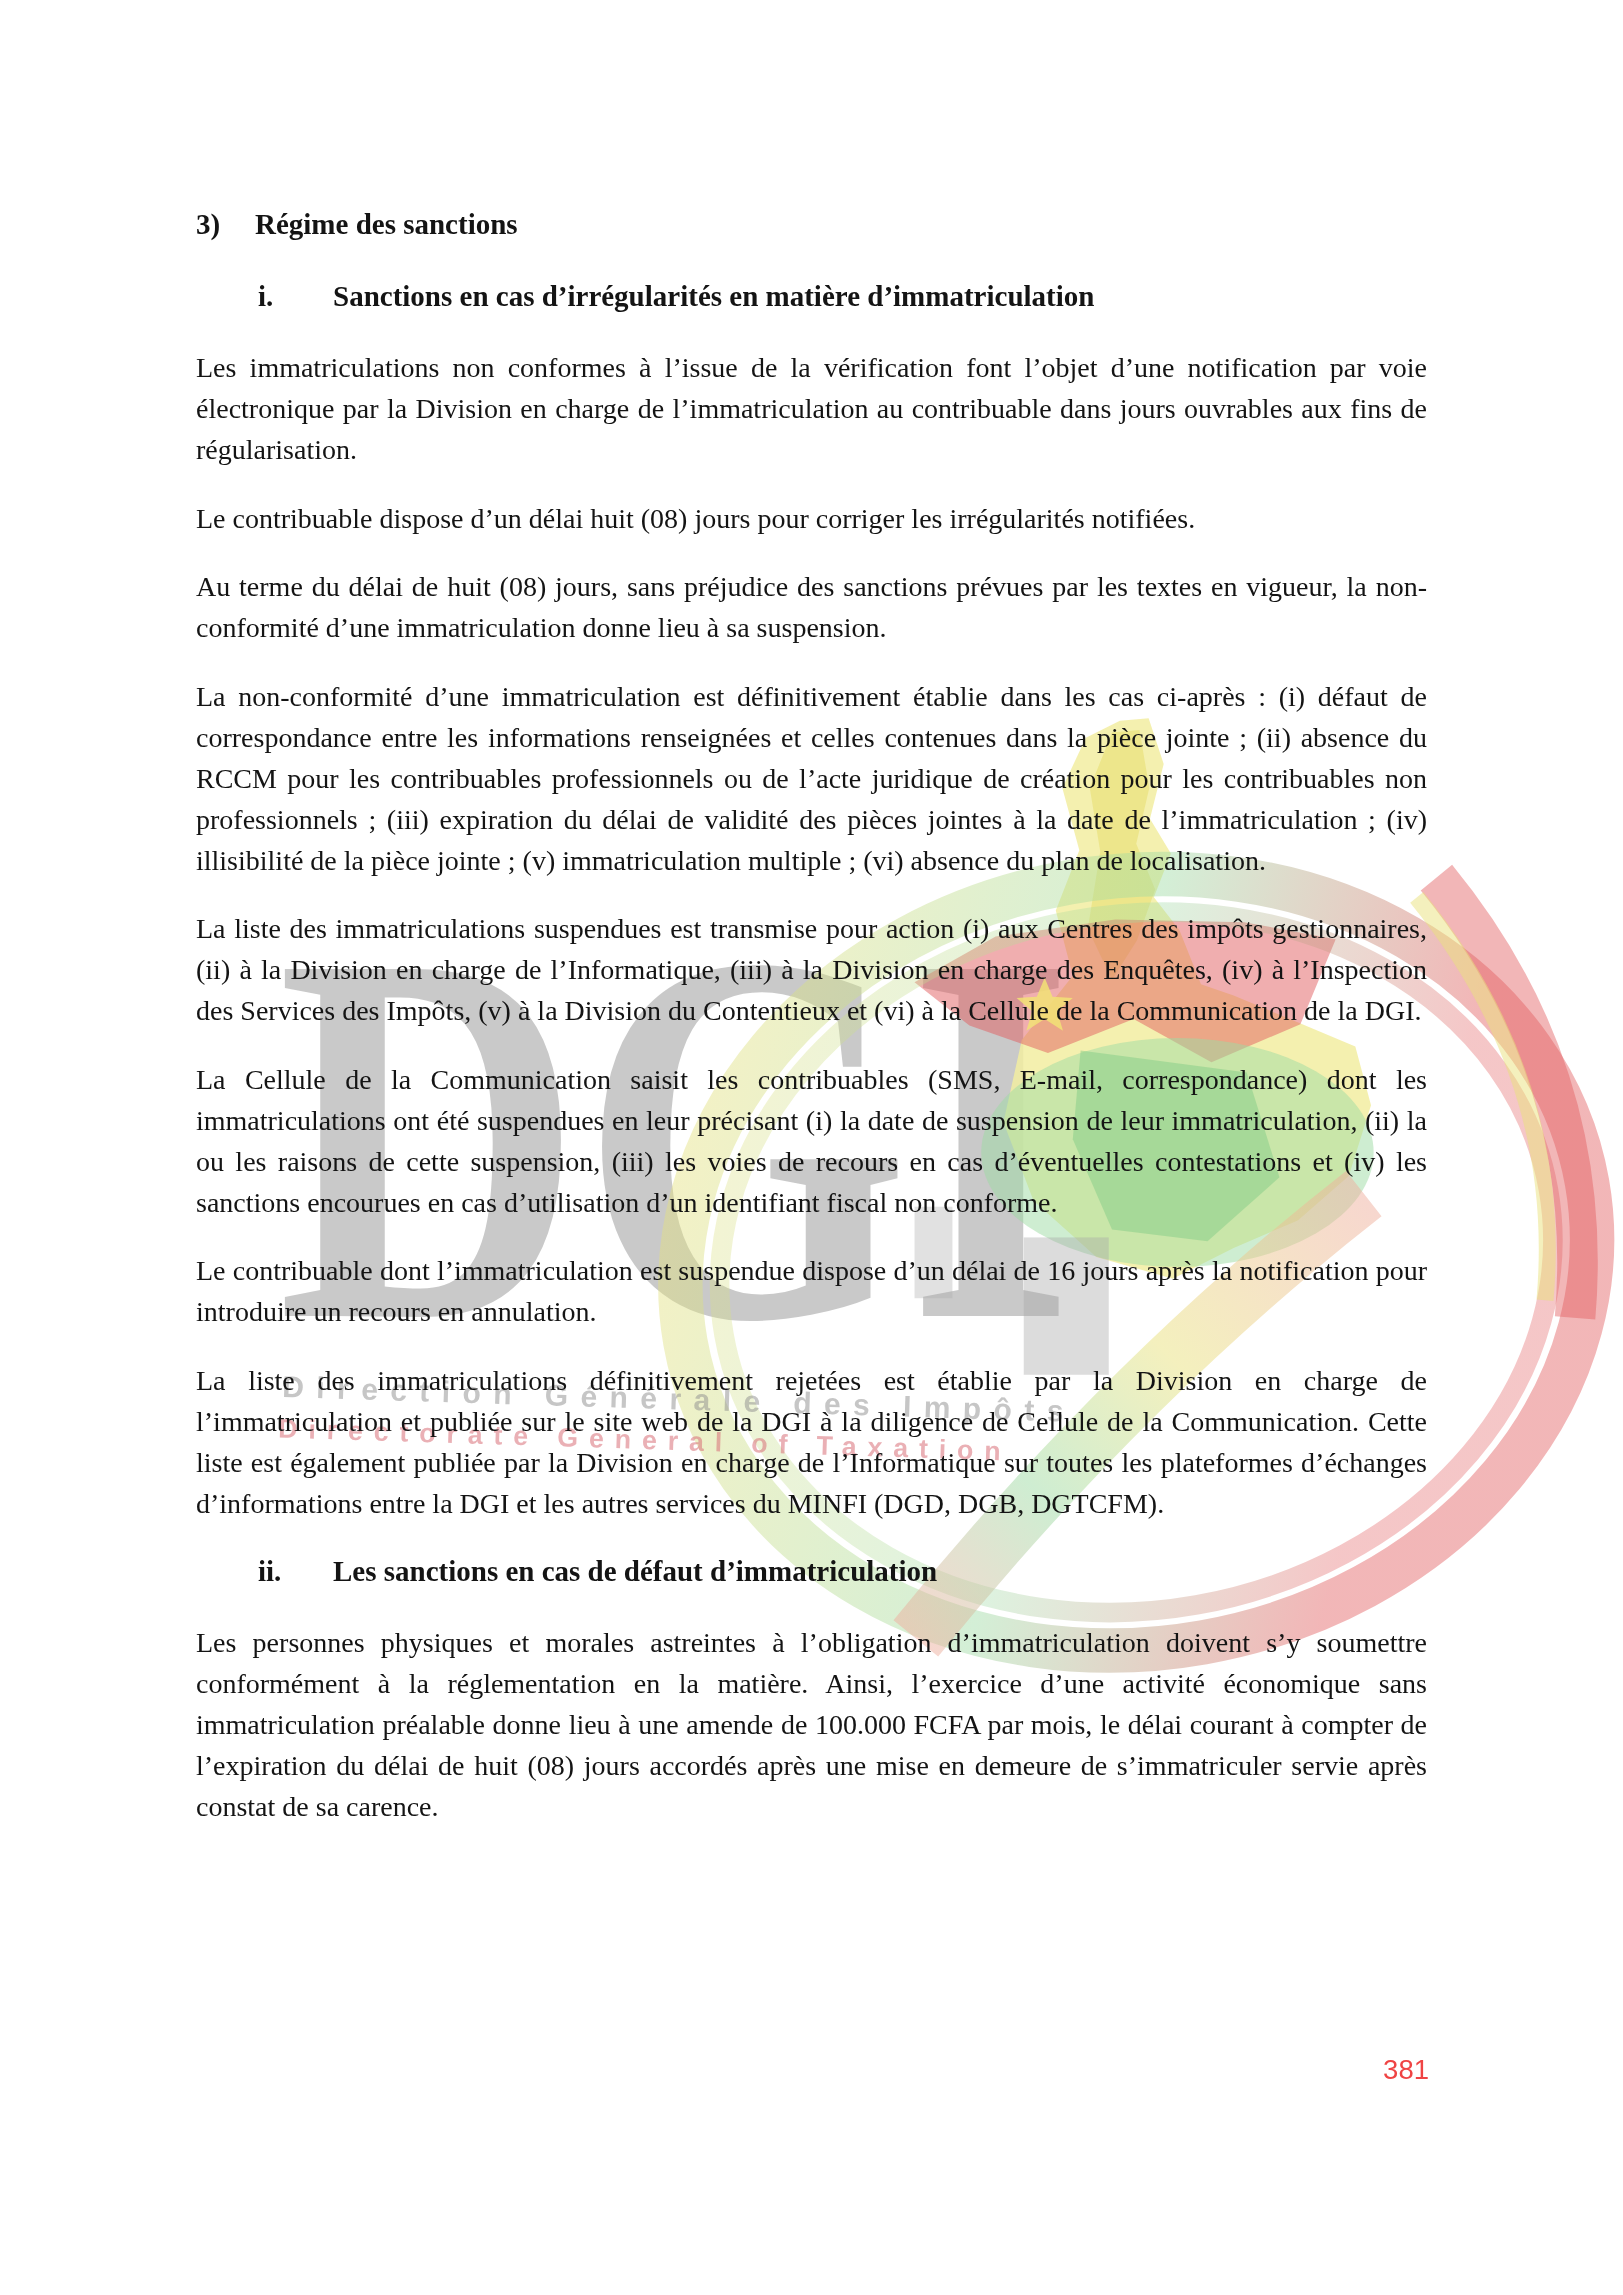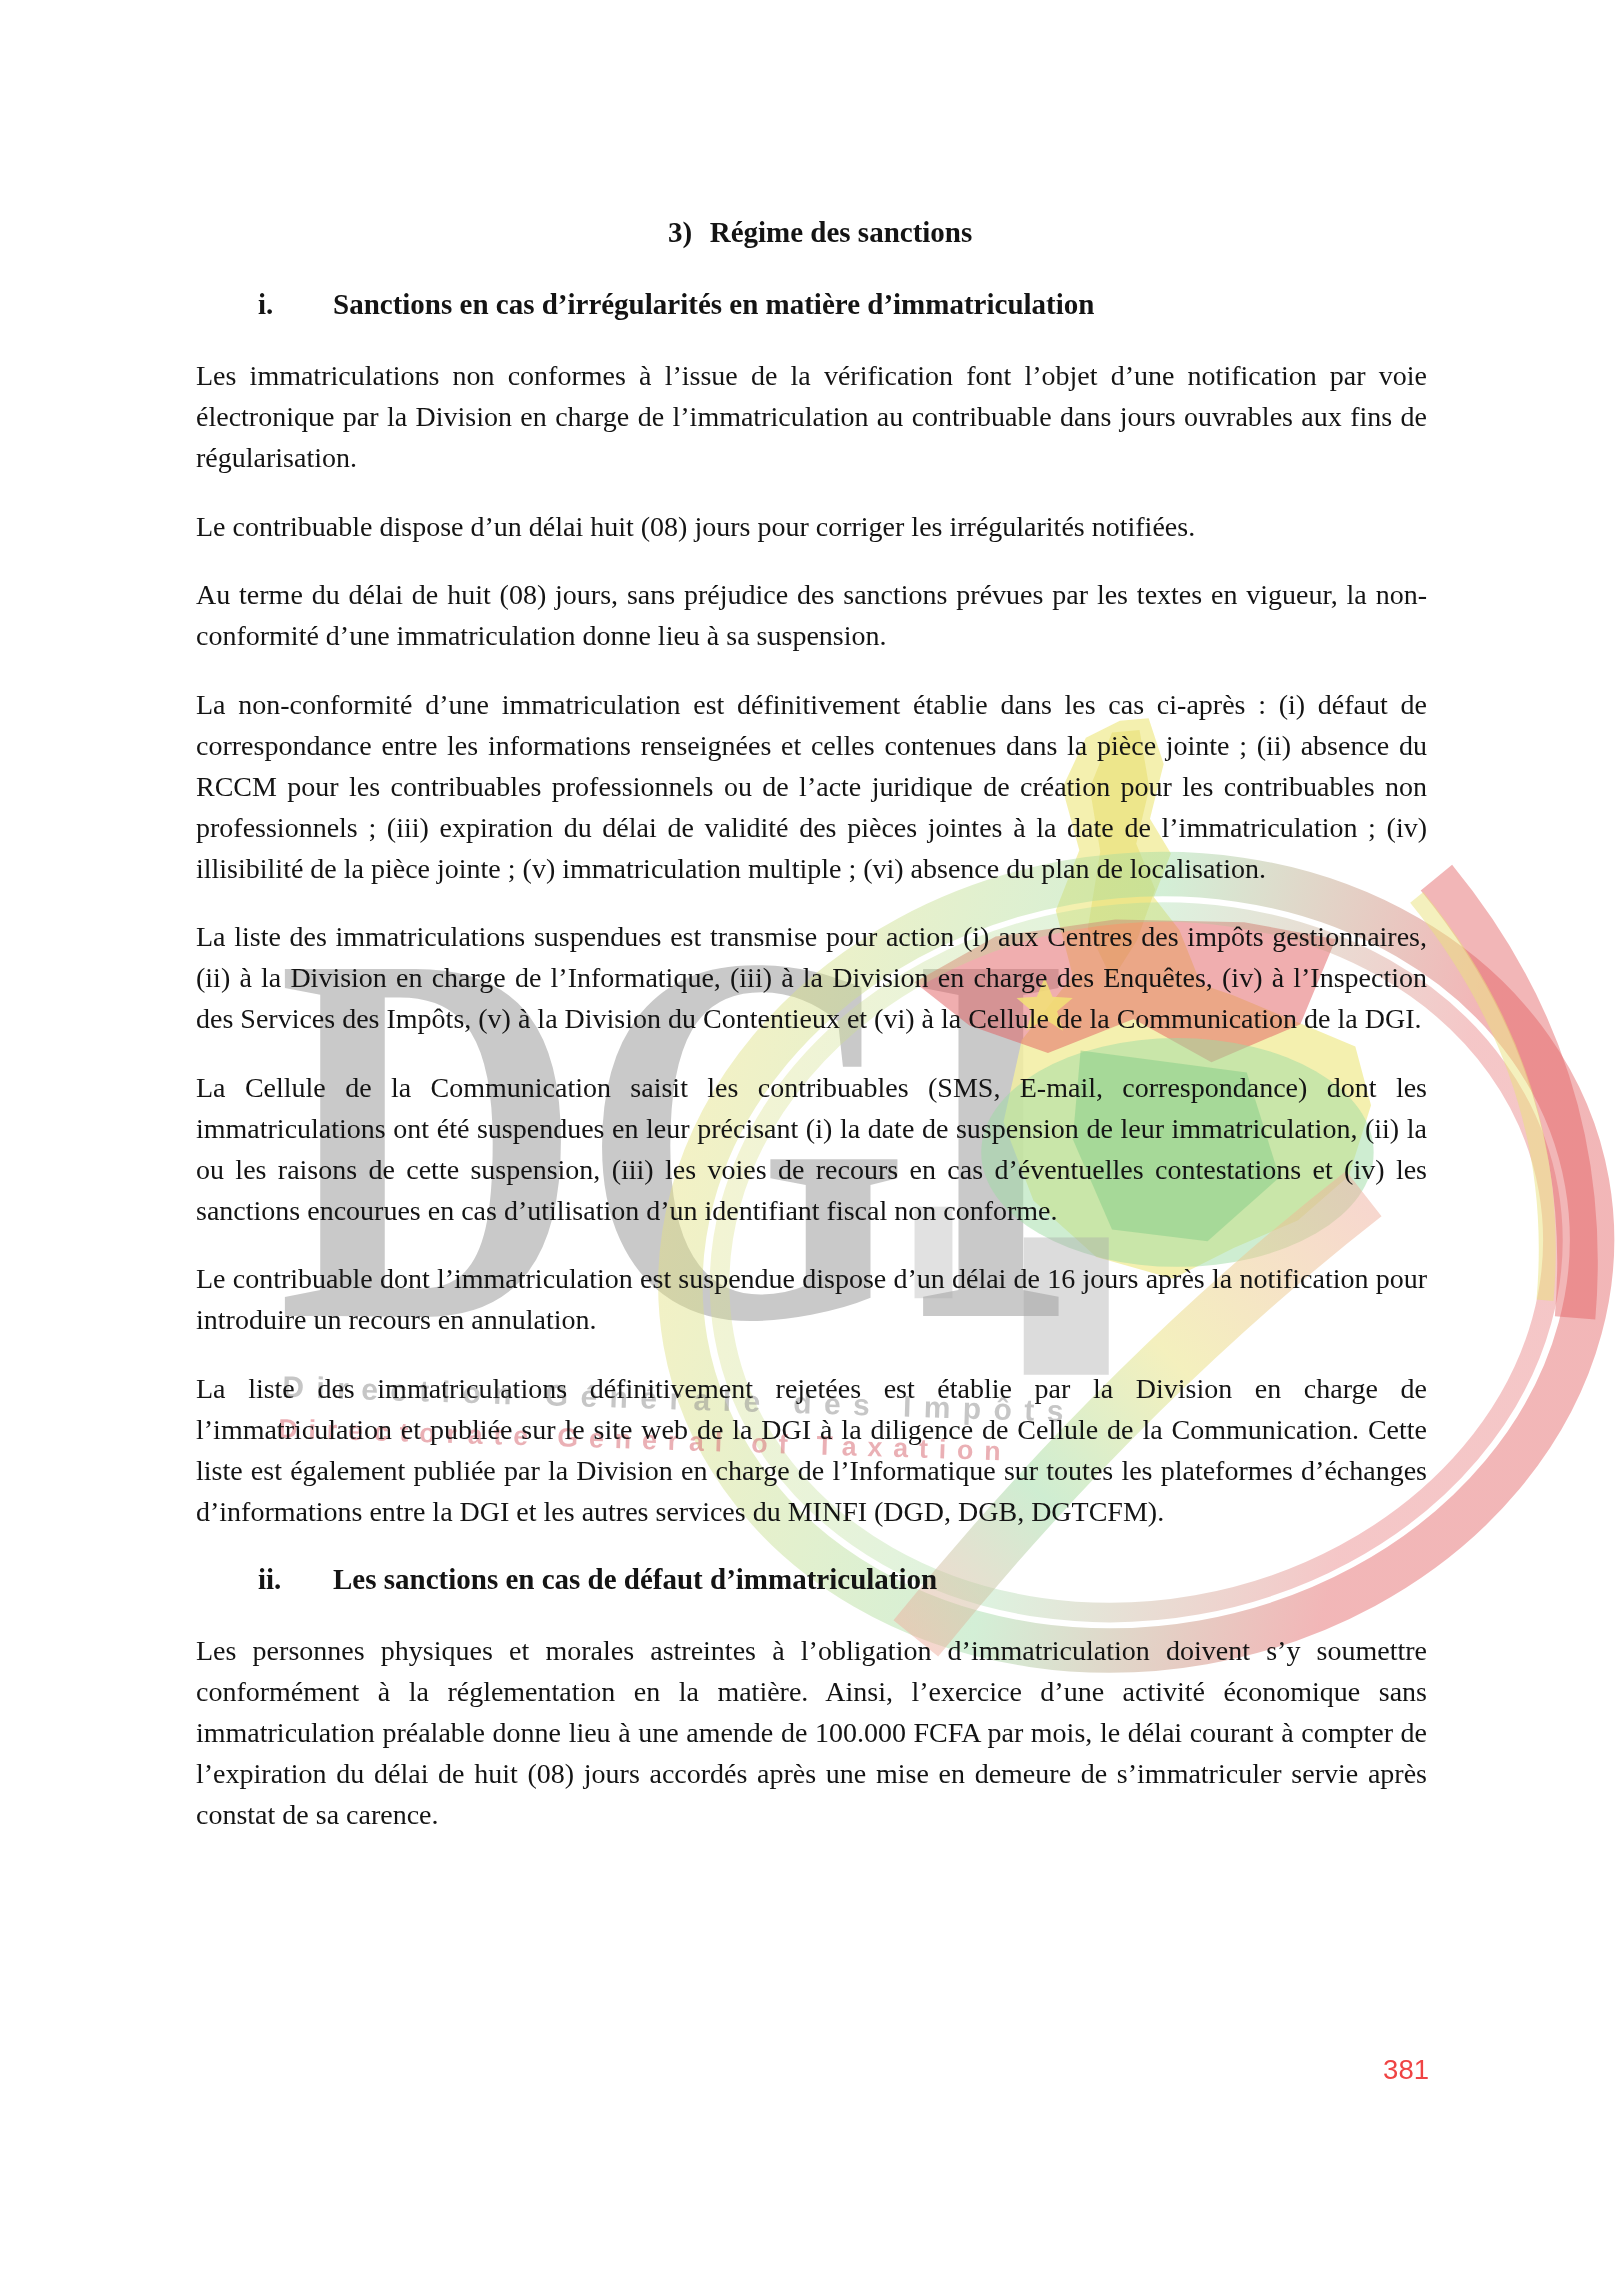--- a/index.html
+++ b/index.html
@@ -13,21 +13,21 @@
   }
   
   .wm{position:absolute;left:0;top:0;width:1623px;height:2295px;z-index:0;pointer-events:none;}
   
   .content{
     position:absolute;left:196px;top:204px;width:1231px;z-index:1;
   }
   .h1row,.h2row{
     font-weight:bold;font-size:29px;line-height:41px;white-space:nowrap;
   }
-  .h1row{margin:8px 0 31px 0;text-align:center;}
+  .h1row{margin:0 0 31px 0;}
   .h2row{margin:0 0 30px 0;padding-left:62px;}
   .h2row.second{margin-top:20px;}
   .h1num{display:inline-block;width:59px;}
   .h2num{display:inline-block;width:75px;}
   .para{
     font-size:28px;line-height:41px;text-align:justify;
     margin:0 0 27.5px 0;
     text-justify:inter-word;
   }
   .para:last-child{margin-bottom:0;}

